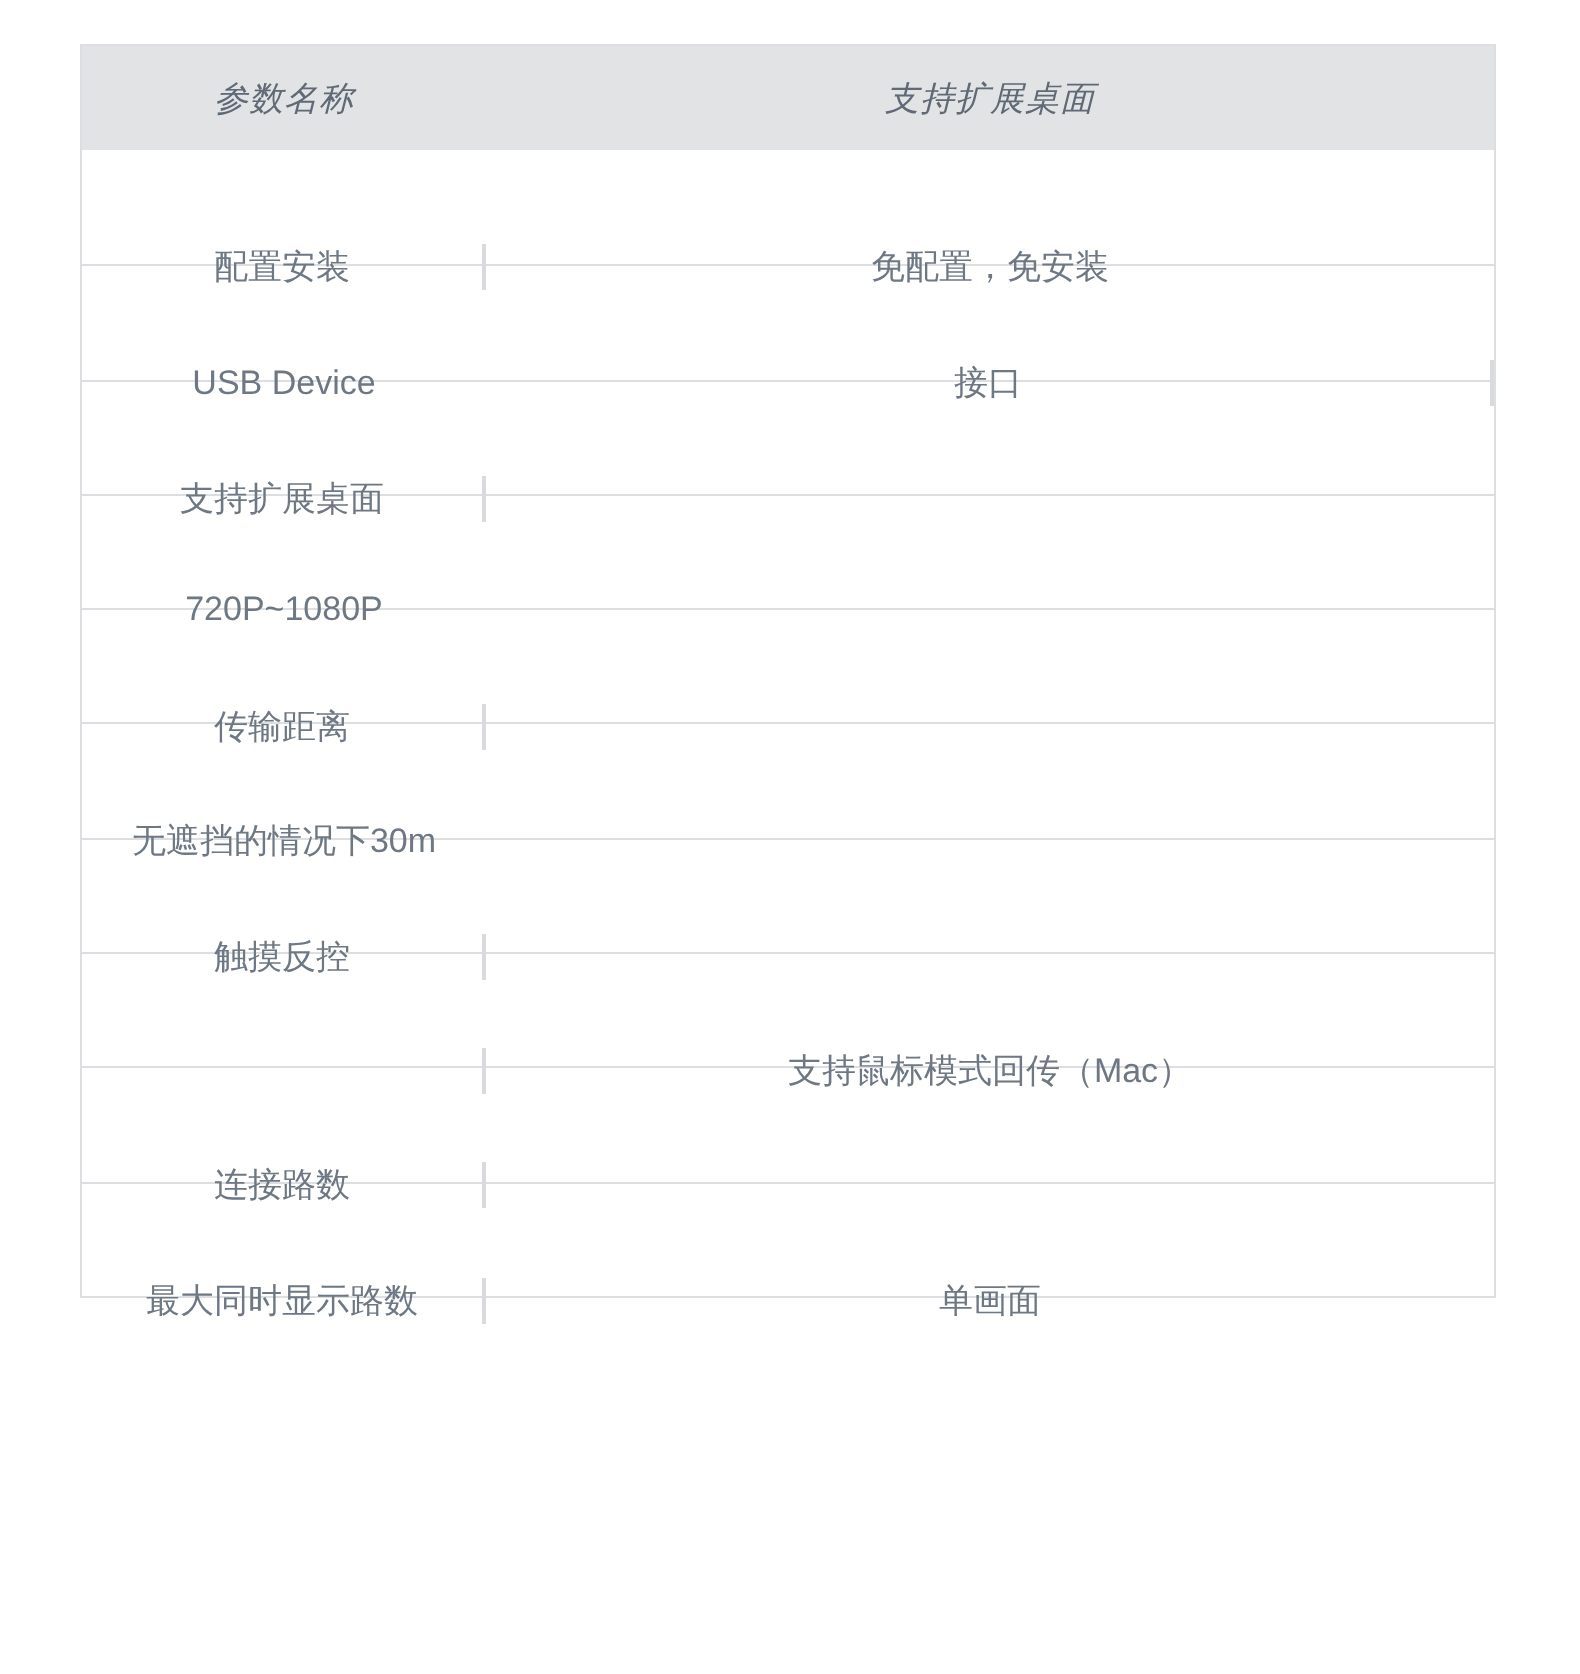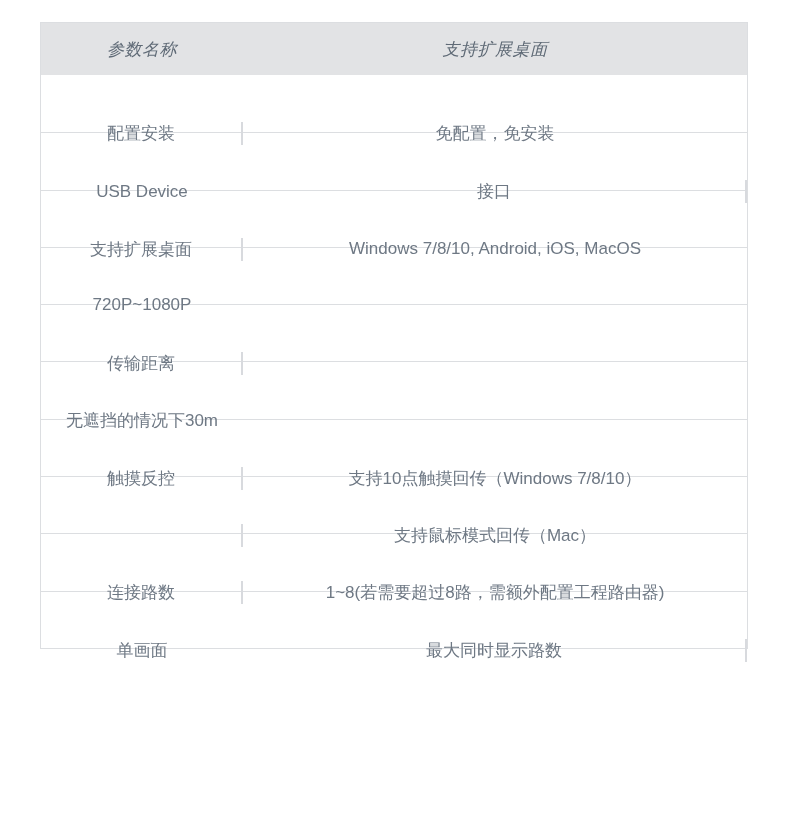--- a/index.html
+++ b/index.html
@@ -84,51 +84,48 @@
     <div class="cell cell-value">免配置，免安装</div>
   </div>
 
   <div class="row">
     <div class="cell cell-value">USB Device</div>
     <div class="cell cell-name">接口</div>
   </div>
 
   <div class="row">
     <div class="cell cell-name">支持扩展桌面</div>
-    <div class="cell cell-value">Windows 7/8/10, Android, iOS, MacOS</div>
   </div>
 
   <div class="row">
     <div class="cell cell-value">720P~1080P</div>
   </div>
 
 
   <div class="row">
     <div class="cell cell-name">传输距离</div>
   </div>
 
   <div class="row">
     <div class="cell cell-value">无遮挡的情况下30m</div>
   </div>
 
 
   <div class="row">
     <div class="cell cell-name">触摸反控</div>
-    <div class="cell cell-value">支持10点触摸回传（Windows 7/8/10）</div>
   </div>
 
   <div class="row">
     <div class="cell cell-name"></div>
     <div class="cell cell-value">支持鼠标模式回传（Mac）</div>
   </div>
 
   <div class="row">
     <div class="cell cell-name">连接路数</div>
-    <div class="cell cell-value">1~8(若需要超过8路，需额外配置工程路由器)</div>
   </div>
 
   <div class="row">
+    <div class="cell cell-name">最大同时显示路数</div>
     <div class="cell cell-value">单画面</div>
-    <div class="cell cell-name">最大同时显示路数</div>
   </div>
 </div>
   </div>
 </div>
 
 </body></html>

